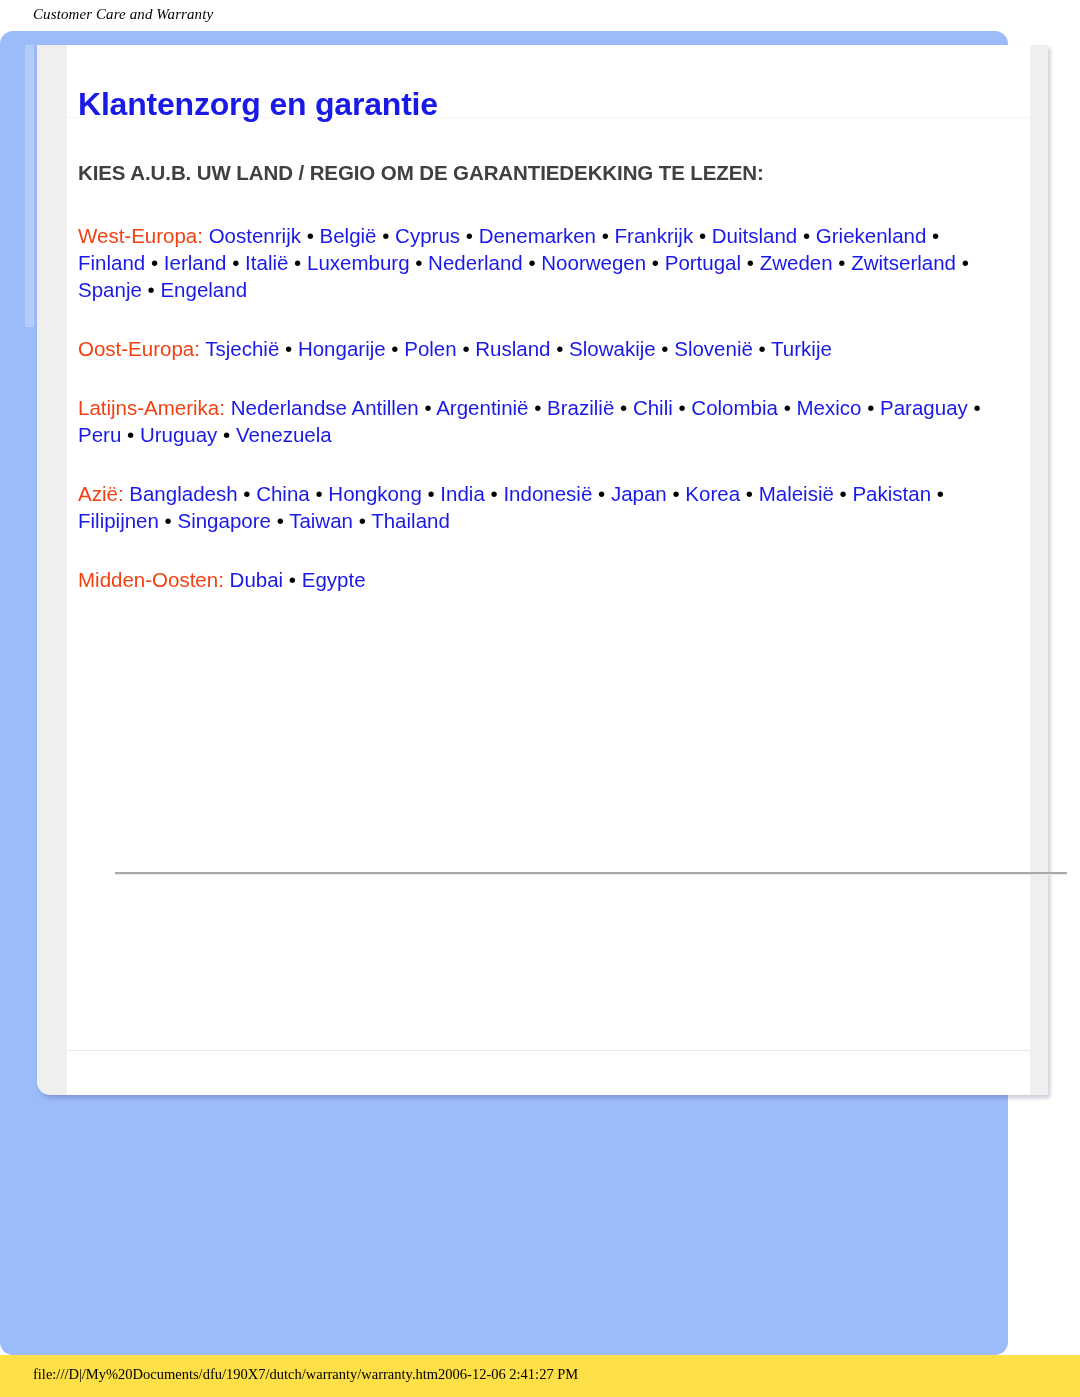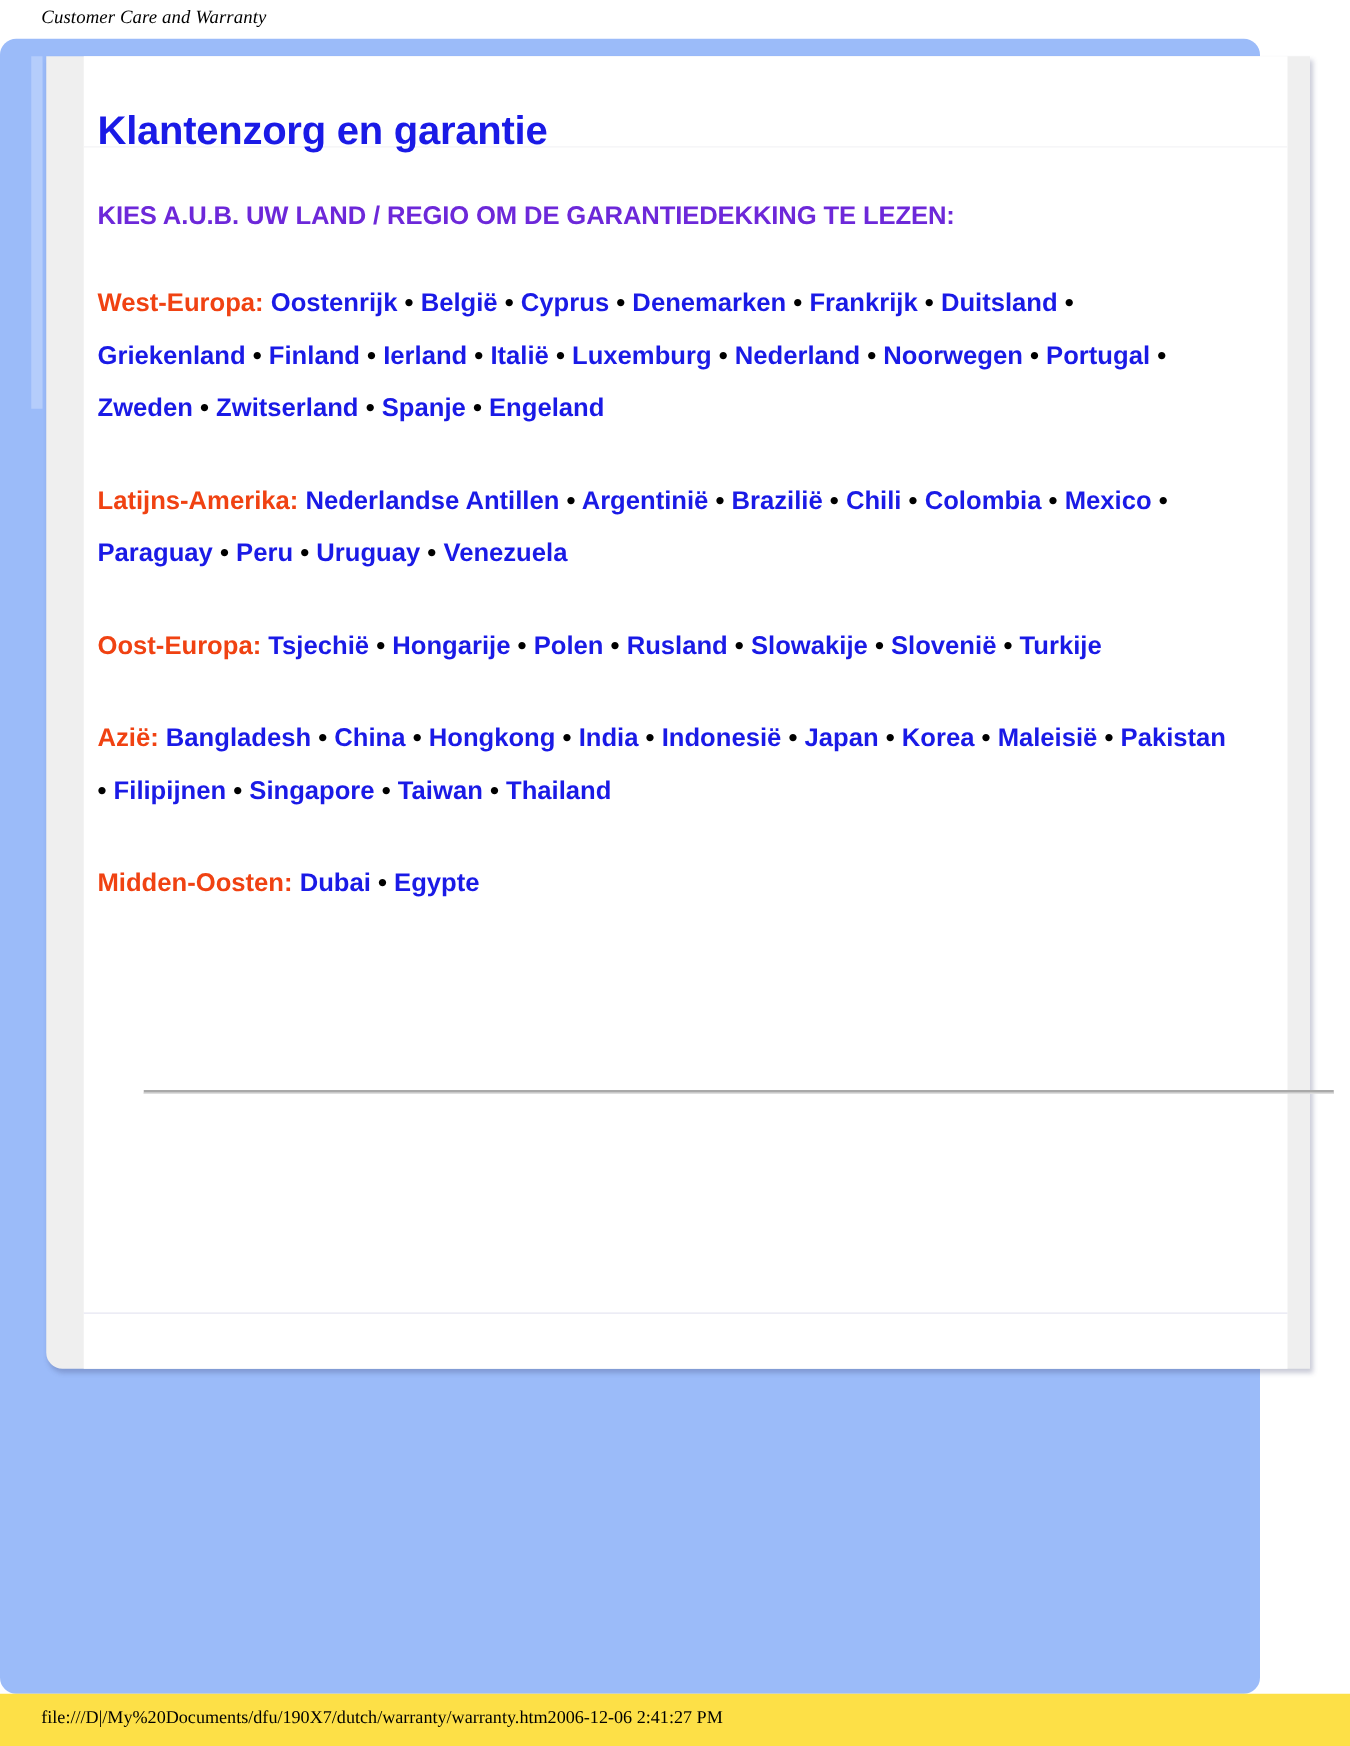--- a/index.html
+++ b/index.html
@@ -111,31 +111,30 @@
     font-size: 32px;
     font-weight: bold;
     color: #1a1ae6;
     margin: 0 0 38px 0;
     line-height: 1.1;
     letter-spacing: -0.2px;
   }
   .lead {
     font-size: 20.5px;
     font-weight: bold;
-    color: #6d28d9;
+    color: #404040;
     margin: 0 0 36px 0;
     line-height: 1.25;
     letter-spacing: -0.1px;
   }
   .region {
     font-size: 20.5px;
     color: #1a1ae6;
-    line-height: 42px;
+    line-height: 27px;
     margin: 0 0 32px 0;
-    font-weight: bold;
   }
   .region:last-of-type { margin-bottom: 0; }
   .region-label {
     color: #f04212;
   }
   .sep {
     color: #000000;
   }
   .hr {
     position: absolute;
@@ -188,27 +187,27 @@
       <h1 class="doc-title">Klantenzorg en garantie</h1>
 
       <p class="lead">KIES A.U.B. UW LAND / REGIO OM DE GARANTIEDEKKING TE LEZEN:</p>
 
       <p class="region">
         <span class="region-label">West-Europa</span><span class="region-label">:</span>
         <span>Oostenrijk <span class="sep">•</span> België <span class="sep">•</span> Cyprus <span class="sep">•</span> Denemarken <span class="sep">•</span> Frankrijk <span class="sep">•</span> Duitsland <span class="sep">•</span> Griekenland <span class="sep">•</span> Finland <span class="sep">•</span> Ierland <span class="sep">•</span> Italië <span class="sep">•</span> Luxemburg <span class="sep">•</span> Nederland <span class="sep">•</span> Noorwegen <span class="sep">•</span> Portugal <span class="sep">•</span> Zweden <span class="sep">•</span> Zwitserland <span class="sep">•</span> Spanje <span class="sep">•</span> Engeland</span>
       </p>
 
       <p class="region">
+        <span class="region-label">Oost-Europa</span><span class="region-label">:</span>
+        <span>Tsjechië <span class="sep">•</span> Hongarije <span class="sep">•</span> Polen <span class="sep">•</span> Rusland <span class="sep">•</span> Slowakije <span class="sep">•</span> Slovenië <span class="sep">•</span> Turkije</span>
+      </p>
+
+      <p class="region">
         <span class="region-label">Latijns-Amerika</span><span class="region-label">:</span>
         <span>Nederlandse Antillen <span class="sep">•</span> Argentinië <span class="sep">•</span> Brazilië <span class="sep">•</span> Chili <span class="sep">•</span> Colombia <span class="sep">•</span> Mexico <span class="sep">•</span> Paraguay <span class="sep">•</span> Peru <span class="sep">•</span> Uruguay <span class="sep">•</span> Venezuela</span>
-      </p>
-
-      <p class="region">
-        <span class="region-label">Oost-Europa</span><span class="region-label">:</span>
-        <span>Tsjechië <span class="sep">•</span> Hongarije <span class="sep">•</span> Polen <span class="sep">•</span> Rusland <span class="sep">•</span> Slowakije <span class="sep">•</span> Slovenië <span class="sep">•</span> Turkije</span>
       </p>
 
 
 
       <p class="region">
         <span class="region-label">Azië</span><span class="region-label">:</span>
         <span>Bangladesh <span class="sep">•</span> China <span class="sep">•</span> Hongkong <span class="sep">•</span> India <span class="sep">•</span> Indonesië <span class="sep">•</span> Japan <span class="sep">•</span> Korea <span class="sep">•</span> Maleisië <span class="sep">•</span> Pakistan <span class="sep">•</span> Filipijnen <span class="sep">•</span> Singapore <span class="sep">•</span> Taiwan <span class="sep">•</span> Thailand</span>
       </p>
 
 

